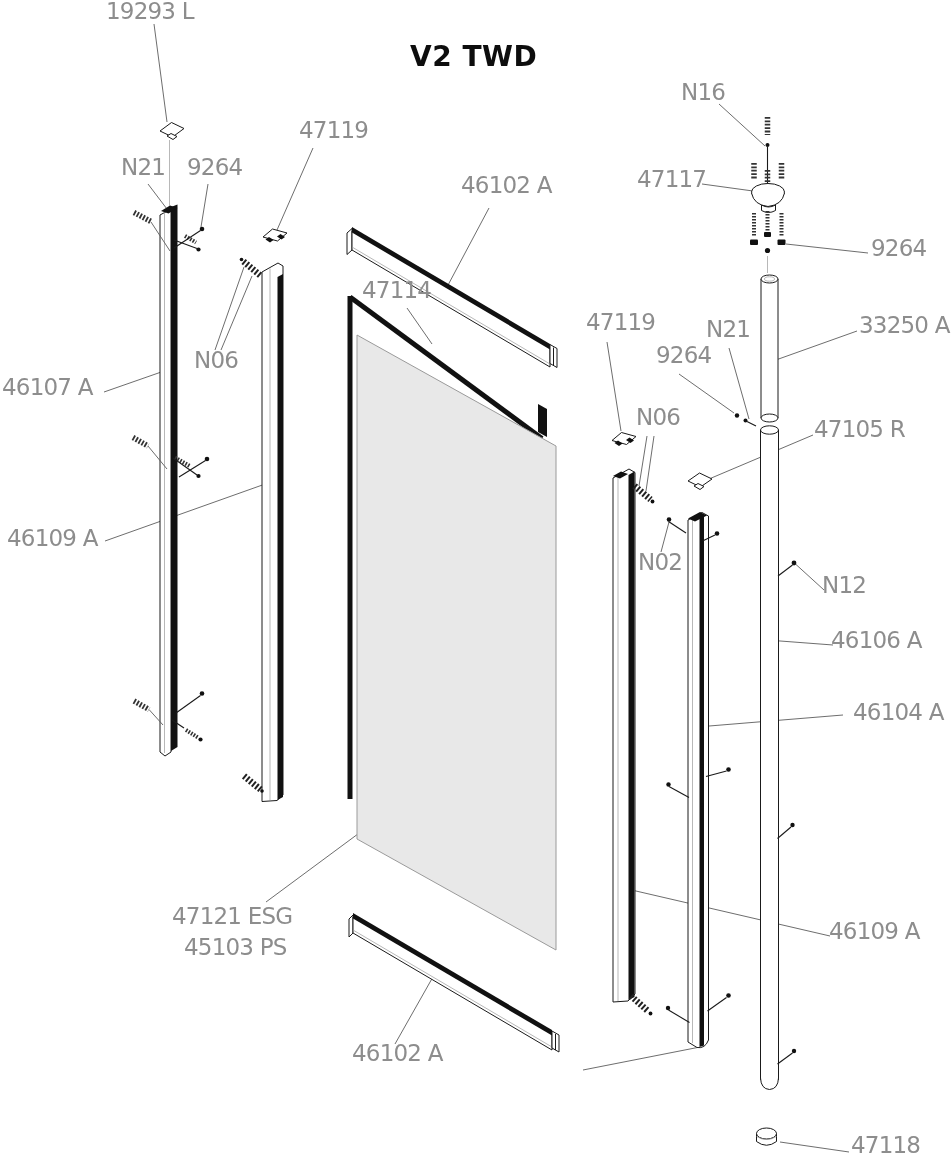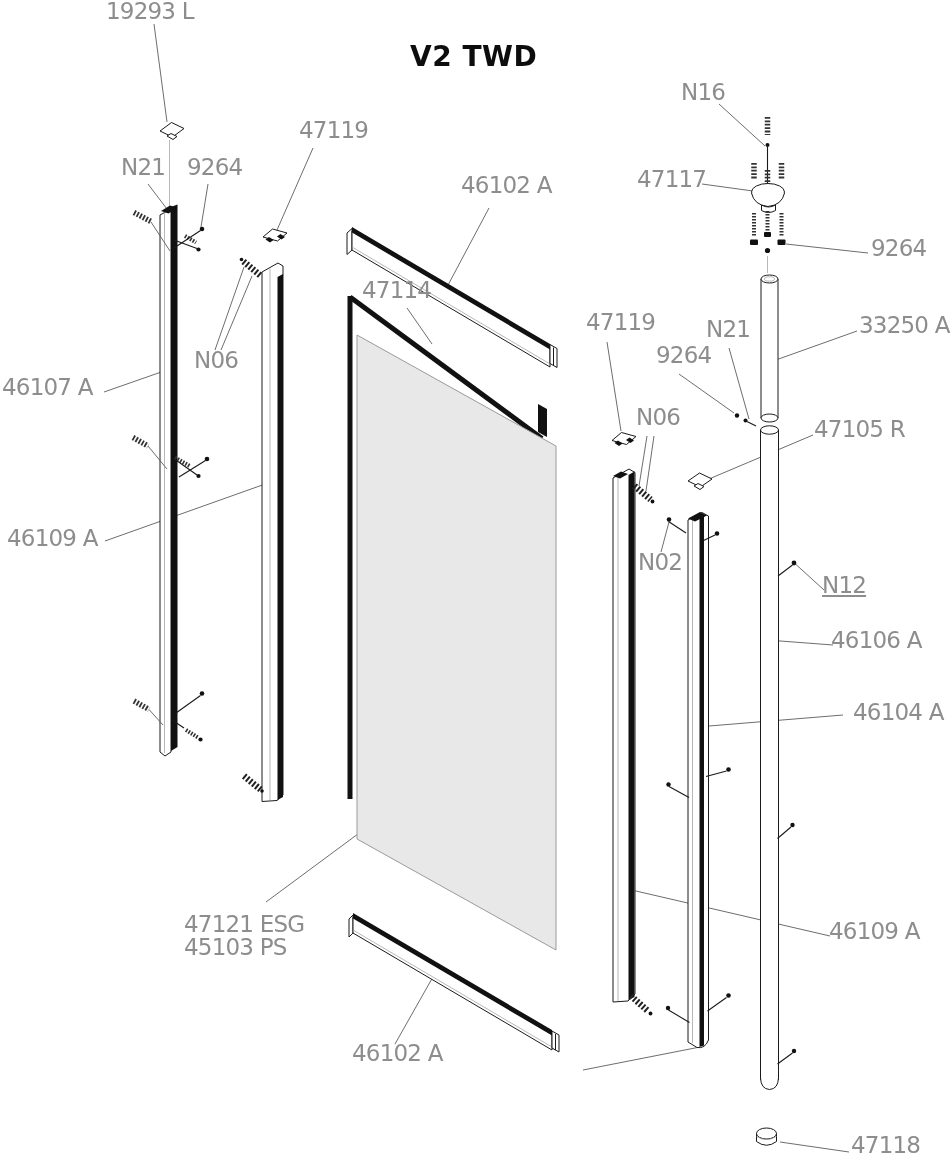--- a/index.html
+++ b/index.html
@@ -261,32 +261,32 @@
 
   <div class="plabel" style="left:106px;top:0px;">19293 L</div>
   <div class="plabel" style="left:121px;top:156px;">N21</div>
   <div class="plabel" style="left:187px;top:156px;">9264</div>
   <div class="plabel" style="left:299px;top:119px;">47119</div>
   <div class="plabel" style="left:461px;top:174px;">46102 A</div>
   <div class="plabel" style="left:362px;top:279px;">47114</div>
   <div class="plabel" style="left:2px;top:376px;">46107 A</div>
   <div class="plabel" style="left:194px;top:349px;">N06</div>
   <div class="plabel" style="left:7px;top:527px;">46109 A</div>
-  <div class="plabel" style="left:184px;top:905px;margin-top:8px;">47121 ESG</div>
+  <div class="plabel" style="left:172px;top:905px;">47121 ESG</div>
   <div class="plabel" style="left:184px;top:936px;">45103 PS</div>
   <div class="plabel" style="left:352px;top:1042px;">46102 A</div>
   <div class="plabel" style="left:681px;top:81px;">N16</div>
   <div class="plabel" style="left:637px;top:168px;text-align:right;">47117</div>
   <div class="plabel" style="left:871px;top:237px;">9264</div>
   <div class="plabel" style="left:859px;top:314px;">33250 A</div>
   <div class="plabel" style="left:586px;top:311px;">47119</div>
   <div class="plabel" style="left:656px;top:344px;">9264</div>
   <div class="plabel" style="left:706px;top:318px;">N21</div>
   <div class="plabel" style="left:636px;top:406px;">N06</div>
   <div class="plabel" style="left:814px;top:418px;">47105 R</div>
   <div class="plabel" style="left:638px;top:551px;text-align:right;">N02</div>
-  <div class="plabel" style="left:822px;top:574px;text-decoration:underline;">N12</div>
+  <div class="plabel" style="left:822px;top:574px;">N12</div>
   <div class="plabel" style="left:831px;top:629px;">46106 A</div>
   <div class="plabel" style="left:841px;top:701px;margin-left:12px;">46104 A</div>
   <div class="plabel" style="left:829px;top:920px;">46109 A</div>
   <div class="plabel" style="left:851px;top:1134px;">47118</div>
 
 </div>
 
 </body></html>

